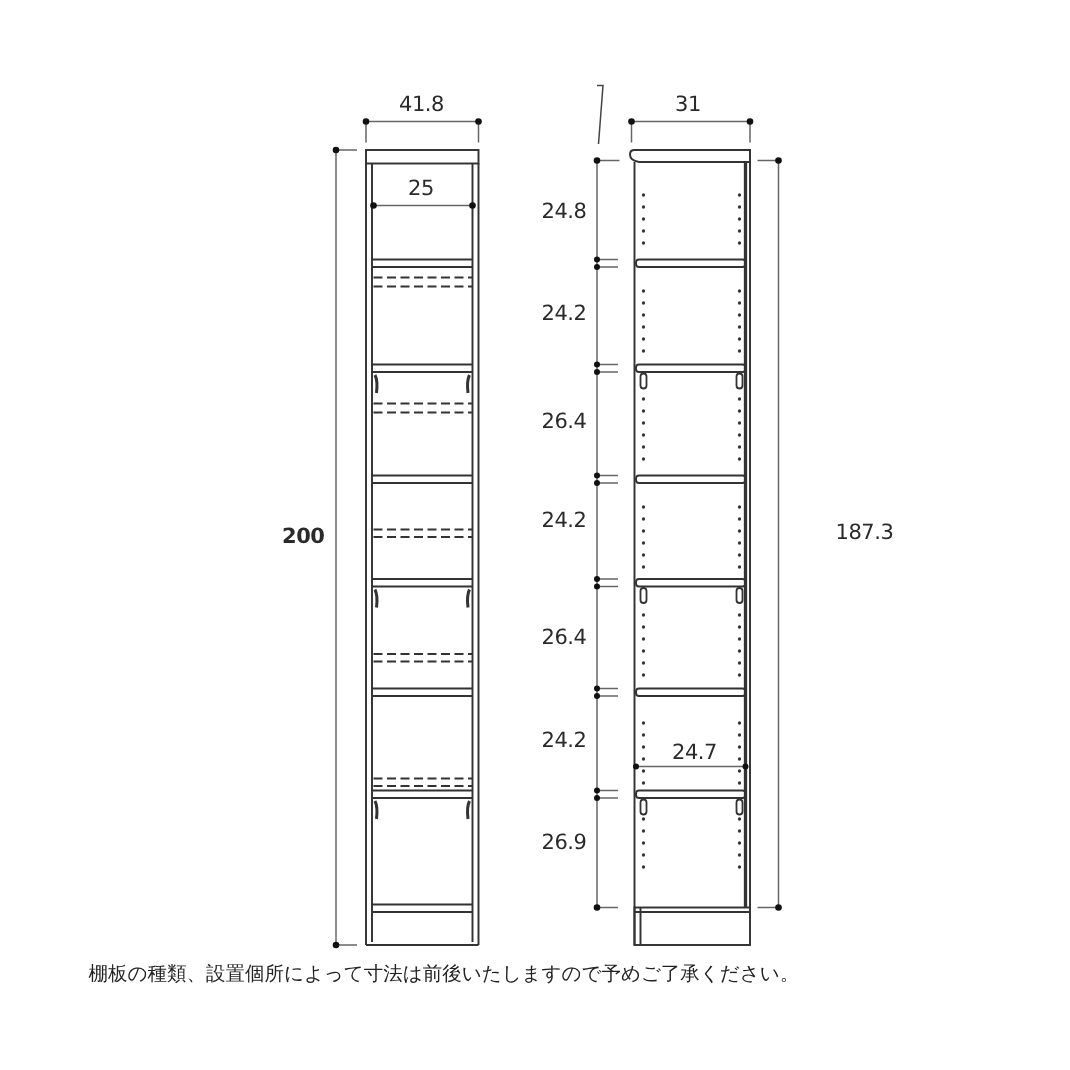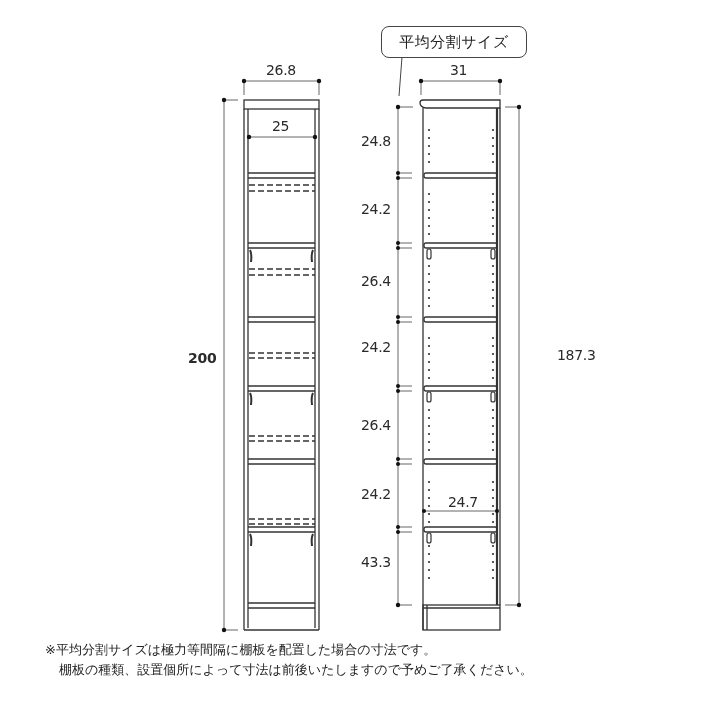--- a/index.html
+++ b/index.html
@@ -248,38 +248,36 @@
         <circle cx="429" cy="562" r="1.1"></circle>
         <circle cx="493" cy="562" r="1.1"></circle>
         <circle cx="429" cy="570" r="1.1"></circle>
         <circle cx="493" cy="570" r="1.1"></circle>
         <circle cx="429" cy="578" r="1.1"></circle>
         <circle cx="493" cy="578" r="1.1"></circle>
       </g>
   </svg>
 
   
-  <div class="callout">平均分割サイズ</div>
-
-  
-  <div class="dim-text" style="left:266px; top:62px;">26.8</div>
+
+  
+  <div class="dim-text" style="left:266px; top:62px;">41.8</div>
   <div class="dim-text" style="left:272px; top:118px;">25</div>
   <div class="dim-text" style="left:188px; top:350px;font-weight:bold;">200</div>
 
   
   <div class="dim-text" style="left:450px; top:62px;">31</div>
   <div class="dim-text" style="left:528px; top:347px;margin-left:29px;">187.3</div>
   <div class="dim-text" style="left:448px; top:494px;">24.7</div>
 
   <div class="dim-text" style="left:361px; top:133px;">24.8</div>
   <div class="dim-text" style="left:361px; top:201px;">24.2</div>
   <div class="dim-text" style="left:361px; top:273px;">26.4</div>
   <div class="dim-text" style="left:361px; top:339px;">24.2</div>
   <div class="dim-text" style="left:361px; top:417px;">26.4</div>
   <div class="dim-text" style="left:361px; top:486px;">24.2</div>
-  <div class="dim-text" style="left:361px; top:554px;">43.3</div>
+  <div class="dim-text" style="left:361px; top:554px;">26.9</div>
 
   
   <div class="notes">
-    <div>※平均分割サイズは極力等間隔に棚板を配置した場合の寸法です。</div>
     <div class="indent">棚板の種類、設置個所によって寸法は前後いたしますので予めご了承ください。</div>
   </div>
 </div>
 
 </body></html>

